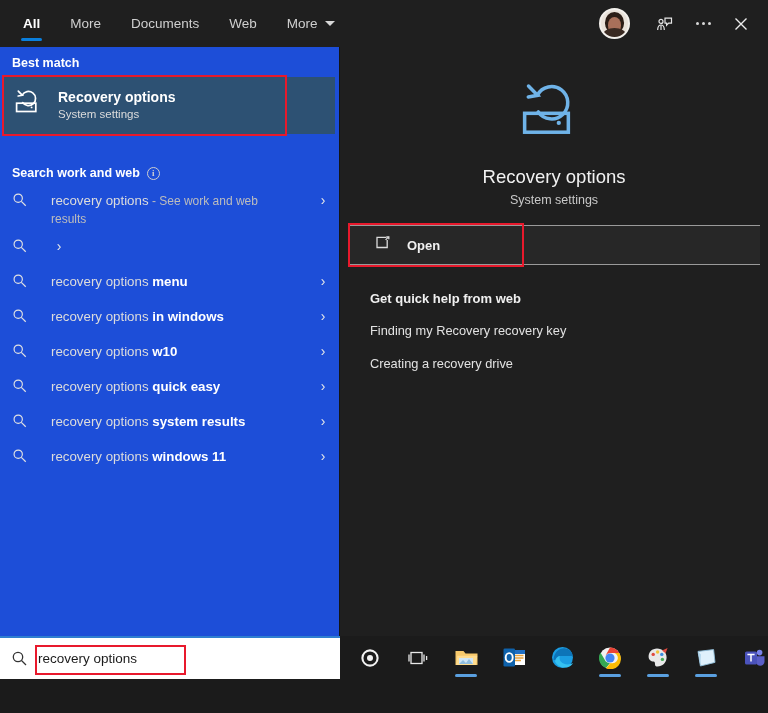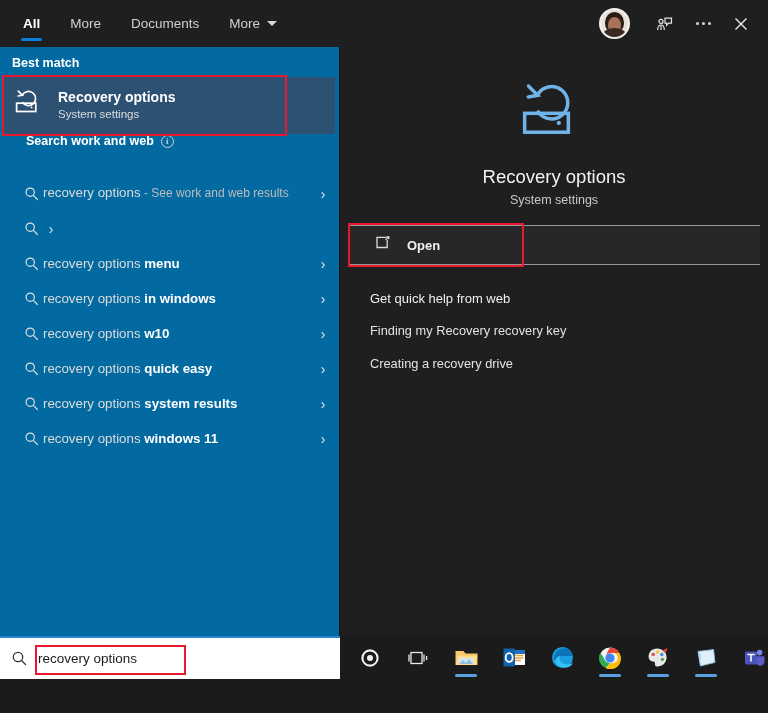--- a/index.html
+++ b/index.html
@@ -71,21 +71,21 @@
     color:#e6e6e6; cursor:pointer;
   }
   .iconbtn svg { display:block; }
   .dots { display:flex; gap:3px; align-items:center; }
   .dots i { width:3px;height:3px;border-radius:50%;background:#d8d8d8; display:block; }
 
   
   .body { flex:1; display:flex; min-height:0; }
   .left {
     width:340px; min-width:340px;
-    background:#0369a1;
+    background:#1d4ed8;
     border-right:1px solid #141414;
     overflow:hidden;
     position:relative;
   }
   .right { flex:1; background:#1f1f1f; position:relative; overflow:hidden; }
 
   
   .section-head {
     color:#ffffff; font-size:12.5px; font-weight:bold;
     padding:9px 0 7px 12px;
@@ -110,26 +110,25 @@
   }
   .bestmatch .txt .t1 { color:#fff; font-size:14px; font-weight:bold; line-height:17px; }
   .bestmatch .txt .t2 { color:#dcdcdc; font-size:11.5px; line-height:16px; }
   .red-outline {
     position:absolute; border:2.5px solid #e8192c; pointer-events:none;
   }
   .ro-best { left:2px; top:-2px; right:52px; height:61px; }
 
   .sugg-list { padding:3px 0 0 0; }
   .sugg {
-    display:flex; align-items:flex-end;
+    display:flex; align-items:flex-start;
     min-height:35px;
     padding:2px 8px 2px 12px;
     cursor:pointer;
-    gap:0;
-    margin-left:12px;
+    gap:20px;
   }
   .sugg .s-ico { width:19px; min-width:19px; color:#e2e2e2; display:flex; align-items:center; }
   .sugg .s-txt { flex:1; color:#e8e8e8; font-size:13.3px; line-height:17px; }
   .sugg .s-txt .pre { color:#dcdcdc; }
   .sugg .s-txt b { font-weight:bold; color:#ffffff; }
   .sugg .s-txt .sub { color:#bdbdbd; font-size:12px; }
   .sugg .chev { width:16px; min-width:16px; color:#e9e9e9; font-size:14px; text-align:center; }
 
   .sugg.two { min-height:46px; }
 
@@ -146,21 +145,21 @@
     background:#272727;
     display:flex; align-items:center; gap:16px;
     padding-left:26px;
     cursor:pointer;
     position:relative;
   }
   .action-row .a-label { color:#f0f0f0; font-size:13px; font-weight:bold; }
   .ro-open { left:8px; top:-3px; width:176px; height:44px; }
 
   .quick { padding:26px 0 0 30px; }
-  .quick .q-head { color:#f0f0f0; font-size:13px; font-weight:normal; margin-bottom:17px; }
+  .quick .q-head { color:#f0f0f0; font-size:13px; font-weight:bold; margin-bottom:17px; }
   .quick .q-link { color:#e2e2e2; font-size:12.8px; margin-bottom:18px; cursor:pointer; display:block; }
 
   
   .bottom { height:43px; min-height:43px; display:flex; }
   .searchbar {
     width:340px; min-width:340px;
     background:#ffffff;
     border-top:2px solid #2f7fd1;
     display:flex; align-items:center;
     position:relative;
@@ -198,20 +197,23 @@
   <div class="topbar">
     <div class="tabs" id="tabs">
         <div class="tab active">
           <span>All</span>
         </div>
         <div class="tab">
           <span>More</span>
         </div>
         <div class="tab">
           <span>Documents</span>
+        </div>
+        <div class="tab">
+          <span>Web</span>
         </div>
         <div class="tab">
           <span>More</span>
           <span class="caret"></span>
         </div>
       </div>
 
     <div class="topright">
       <div class="avatar">
         <div class="hair"></div>
@@ -260,21 +262,21 @@
             </svg>
           </span>
           <div class="txt">
             <div class="t1">Recovery options</div>
             <div class="t2">System settings</div>
           </div>
         </div>
         <div class="red-outline ro-best"></div>
       </div>
 
-      <div class="section-head" style="padding-top:0;margin-left:14px;">
+      <div class="section-head" style="padding-top:32px;">
         <span>Search work and web</span>
         <span class="info-icon">i</span>
       </div>
 
       <div class="sugg-list" id="sugglist">
           <div class="sugg two">
             <span class="s-ico">
               <svg width="16" height="16" viewBox="0 0 17 17" fill="none" stroke="#e2e2e2" stroke-width="1.25">
                 <circle cx="6.6" cy="6.6" r="4.4"></circle>
                 <path d="M9.9 9.9 L14.6 14.6"></path>

